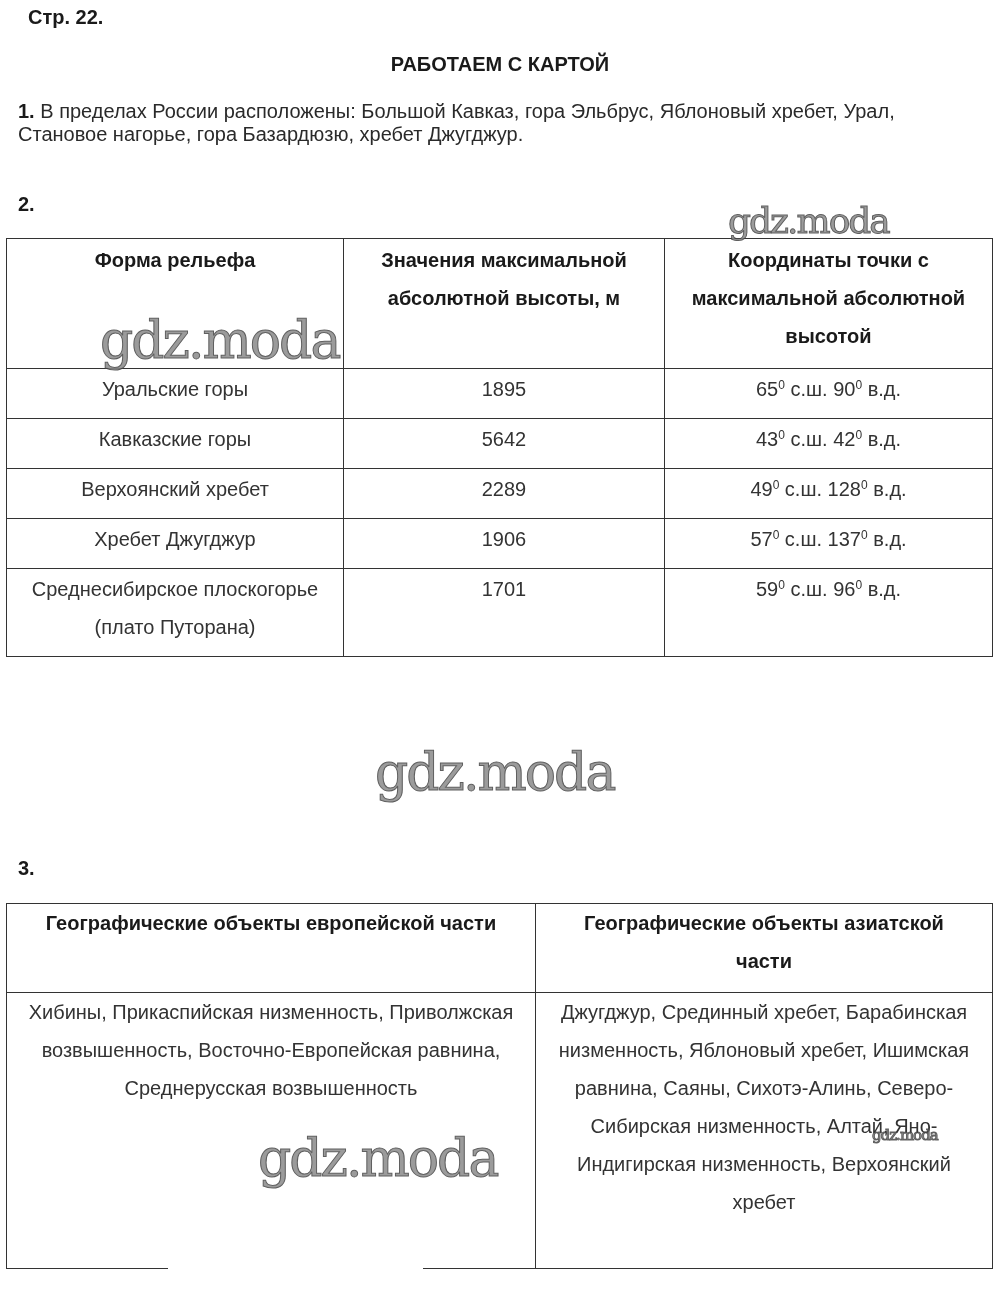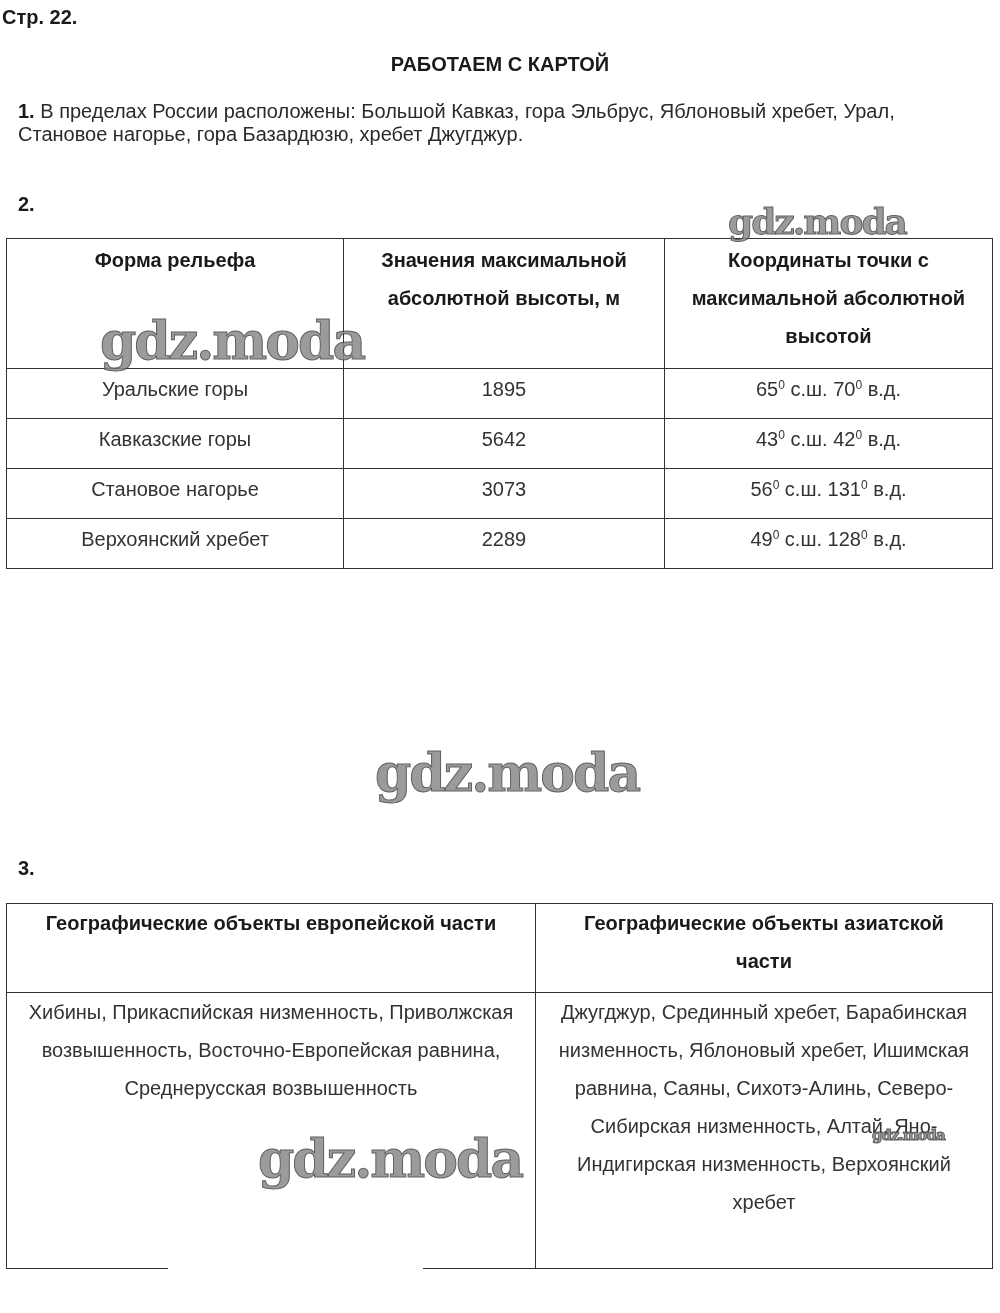--- a/index.html
+++ b/index.html
@@ -1,21 +1,21 @@
 <!DOCTYPE html>
 <html><head>
 <meta charset="utf-8">
 <style>
   html, body { margin:0; padding:0; background:#ffffff; }
   body {
     width:1000px; height:1313px; position:relative; overflow:hidden;
     font-family:"Liberation Sans", sans-serif; color:#2a2a2a;
   }
   .abs { position:absolute; }
-  .page-ref { left:2px; top:6px; font-size:20px; font-weight:bold; color:#1a1a1a; }
+  .page-ref { left:28px; top:6px; font-size:20px; font-weight:bold; color:#1a1a1a; }
   .title { left:0; width:1000px; top:53px; text-align:center; font-size:20px; font-weight:bold; color:#1a1a1a; }
   .task1 { left:18px; top:100px; width:960px; font-size:20px; line-height:23px; color:#2a2a2a; }
   .task1 b { color:#1a1a1a; }
   .num { font-size:20px; font-weight:bold; color:#1a1a1a; }
 
   table { border-collapse:collapse; position:absolute; }
   td, th { border:1px solid #333; vertical-align:top; text-align:center; font-size:20px; line-height:38px; padding:0; }
   th { font-weight:bold; color:#1a1a1a; }
   td { font-weight:normal; color:#333; }
 
@@ -26,21 +26,21 @@
   #t2 .c1 { width:336px; }
   #t2 .c2 { width:320px; }
   sup { font-size:12px; vertical-align:top; position:relative; top:-4px; }
 
   #t3 { left:6px; top:903px; width:987px; }
   #t3 th { height:88px; padding-top:0px; }
   #t3 td { height:275px; padding-top:0px; }
   #t3 .c1 { width:492px;margin-left:32px; }
   .cell-pad { padding:0 18px !important; }
 
-  .wm { position:absolute; font-family:"DejaVu Serif", serif; font-weight:bold; color:#8a8a8a;
+  .wm { position:absolute; font-family:"DejaVu Serif", serif; font-weight:normal; color:#8a8a8a;
         letter-spacing:-2px; -webkit-text-stroke:1px #444; opacity:0.85; }
   .cover { position:absolute; background:#fff; height:4px; }
 </style>
 </head>
 <body>
 
 <div class="abs page-ref">Стр. 22.</div>
 <div class="abs title">РАБОТАЕМ С КАРТОЙ</div>
 
 <div class="abs task1">
@@ -53,36 +53,41 @@
 <table id="t2">
   <tbody>
       <tr>
     <th class="c1">Форма рельефа</th>
     <th class="c2">Значения максимальной абсолютной высоты, м</th>
     <th>Координаты точки с максимальной абсолютной высотой</th>
   </tr>
   <tr>
     <td>Уральские горы</td>
     <td>1895</td>
-    <td><span>65</span><sup>0</sup><span> с.ш. </span><span>70</span><sup>0</sup><span> в.д.</span></td>
+    <td><span>65</span><sup>0</sup><span> с.ш. </span><span>90</span><sup>0</sup><span> в.д.</span></td>
   </tr>
   <tr>
     <td>Кавказские горы</td>
     <td>5642</td>
     <td><span>43</span><sup>0</sup><span> с.ш. </span><span>42</span><sup>0</sup><span> в.д.</span></td>
   </tr>
   <tr>
-    <td>Становое нагорье</td>
-    <td>3073</td>
-    <td><span>56</span><sup>0</sup><span> с.ш. </span><span>131</span><sup>0</sup><span> в.д.</span></td>
-  </tr>
-  <tr>
     <td>Верхоянский хребет</td>
     <td>2289</td>
     <td><span>49</span><sup>0</sup><span> с.ш. </span><span>128</span><sup>0</sup><span> в.д.</span></td>
+  </tr>
+  <tr>
+    <td>Хребет Джугджур</td>
+    <td>1906</td>
+    <td><span>57</span><sup>0</sup><span> с.ш. </span><span>137</span><sup>0</sup><span> в.д.</span></td>
+  </tr>
+  <tr class="last">
+    <td>Среднесибирское плоскогорье (плато Путорана)</td>
+    <td>1701</td>
+    <td><span>59</span><sup>0</sup><span> с.ш. </span><span>96</span><sup>0</sup><span> в.д.</span></td>
   </tr>
 </tbody>
   </table>
 
 <div class="abs num" style="left:18px; top:857px;">3.</div>
 
 <table id="t3">
   <tbody>
       <tr>
     <th class="c1 cell-pad">Географические объекты европейской части</th>

